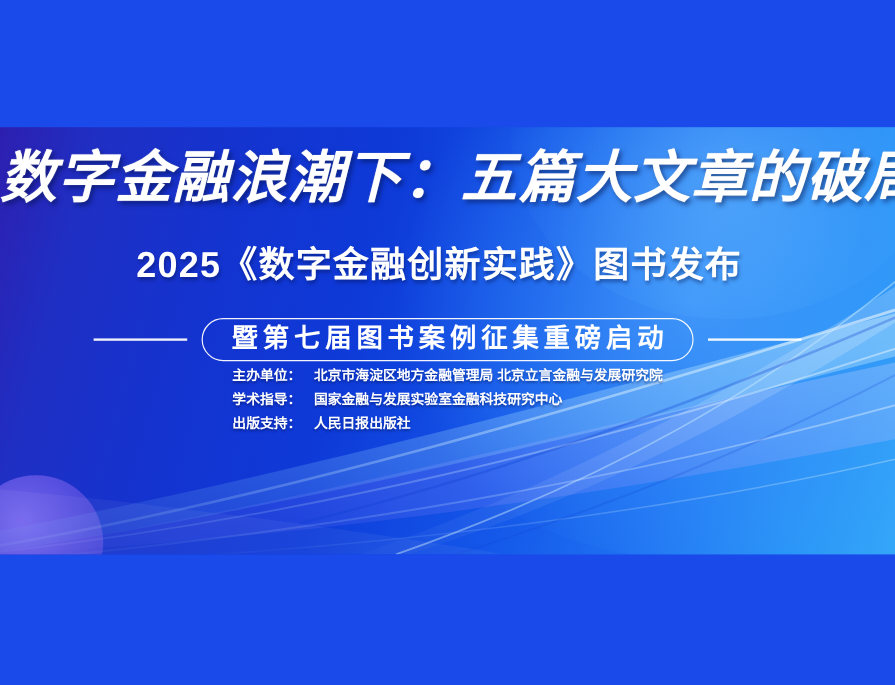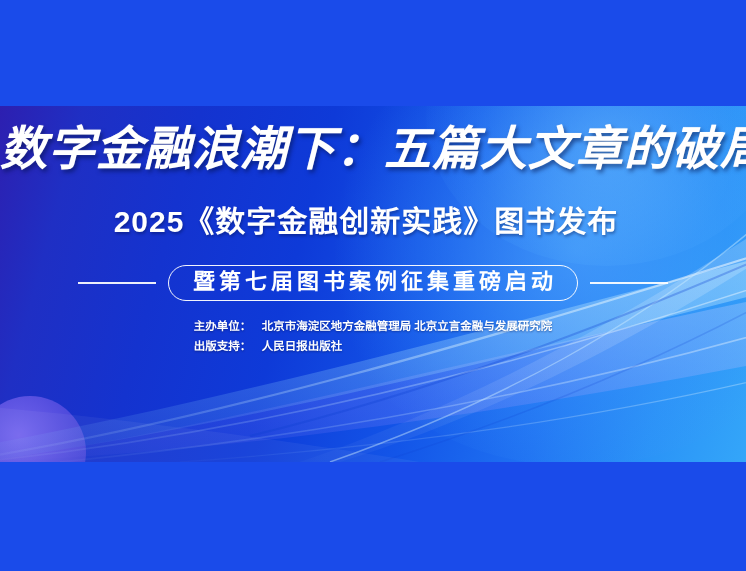--- a/index.html
+++ b/index.html
@@ -176,21 +176,20 @@
     position: absolute;
     top: 198px;
     left: 0;
     right: 0;
     display: flex;
     flex-direction: column;
     align-items: center;
   }
   .credits-inner {
     text-align: left;
-    margin-top: 12px;
   }
   .credit-line {
     font-size: 11.5px;
     font-weight: 700;
     color: #ffffff;
     line-height: 20px;
     white-space: nowrap;
     text-shadow: 0 1px 2px rgba(2,14,70,0.45);
   }
   .credit-label {
@@ -289,20 +288,23 @@
         <span class="rule"></span>
       </div>
 
       <div class="credits">
         <div class="credits-inner">
 
           <div class="credit-line">
             <span class="credit-label">主办单位：</span><span>北京市海淀区地方金融管理局  北京立言金融与发展研究院</span>
           </div>
 
+          <div class="credit-line">
+            <span class="credit-label">学术指导：</span><span>国家金融与发展实验室金融科技研究中心</span>
+          </div>
 
           <div class="credit-line">
             <span class="credit-label">出版支持：</span><span>人民日报出版社</span>
           </div>
 
 
         </div>
       </div>
 
 

